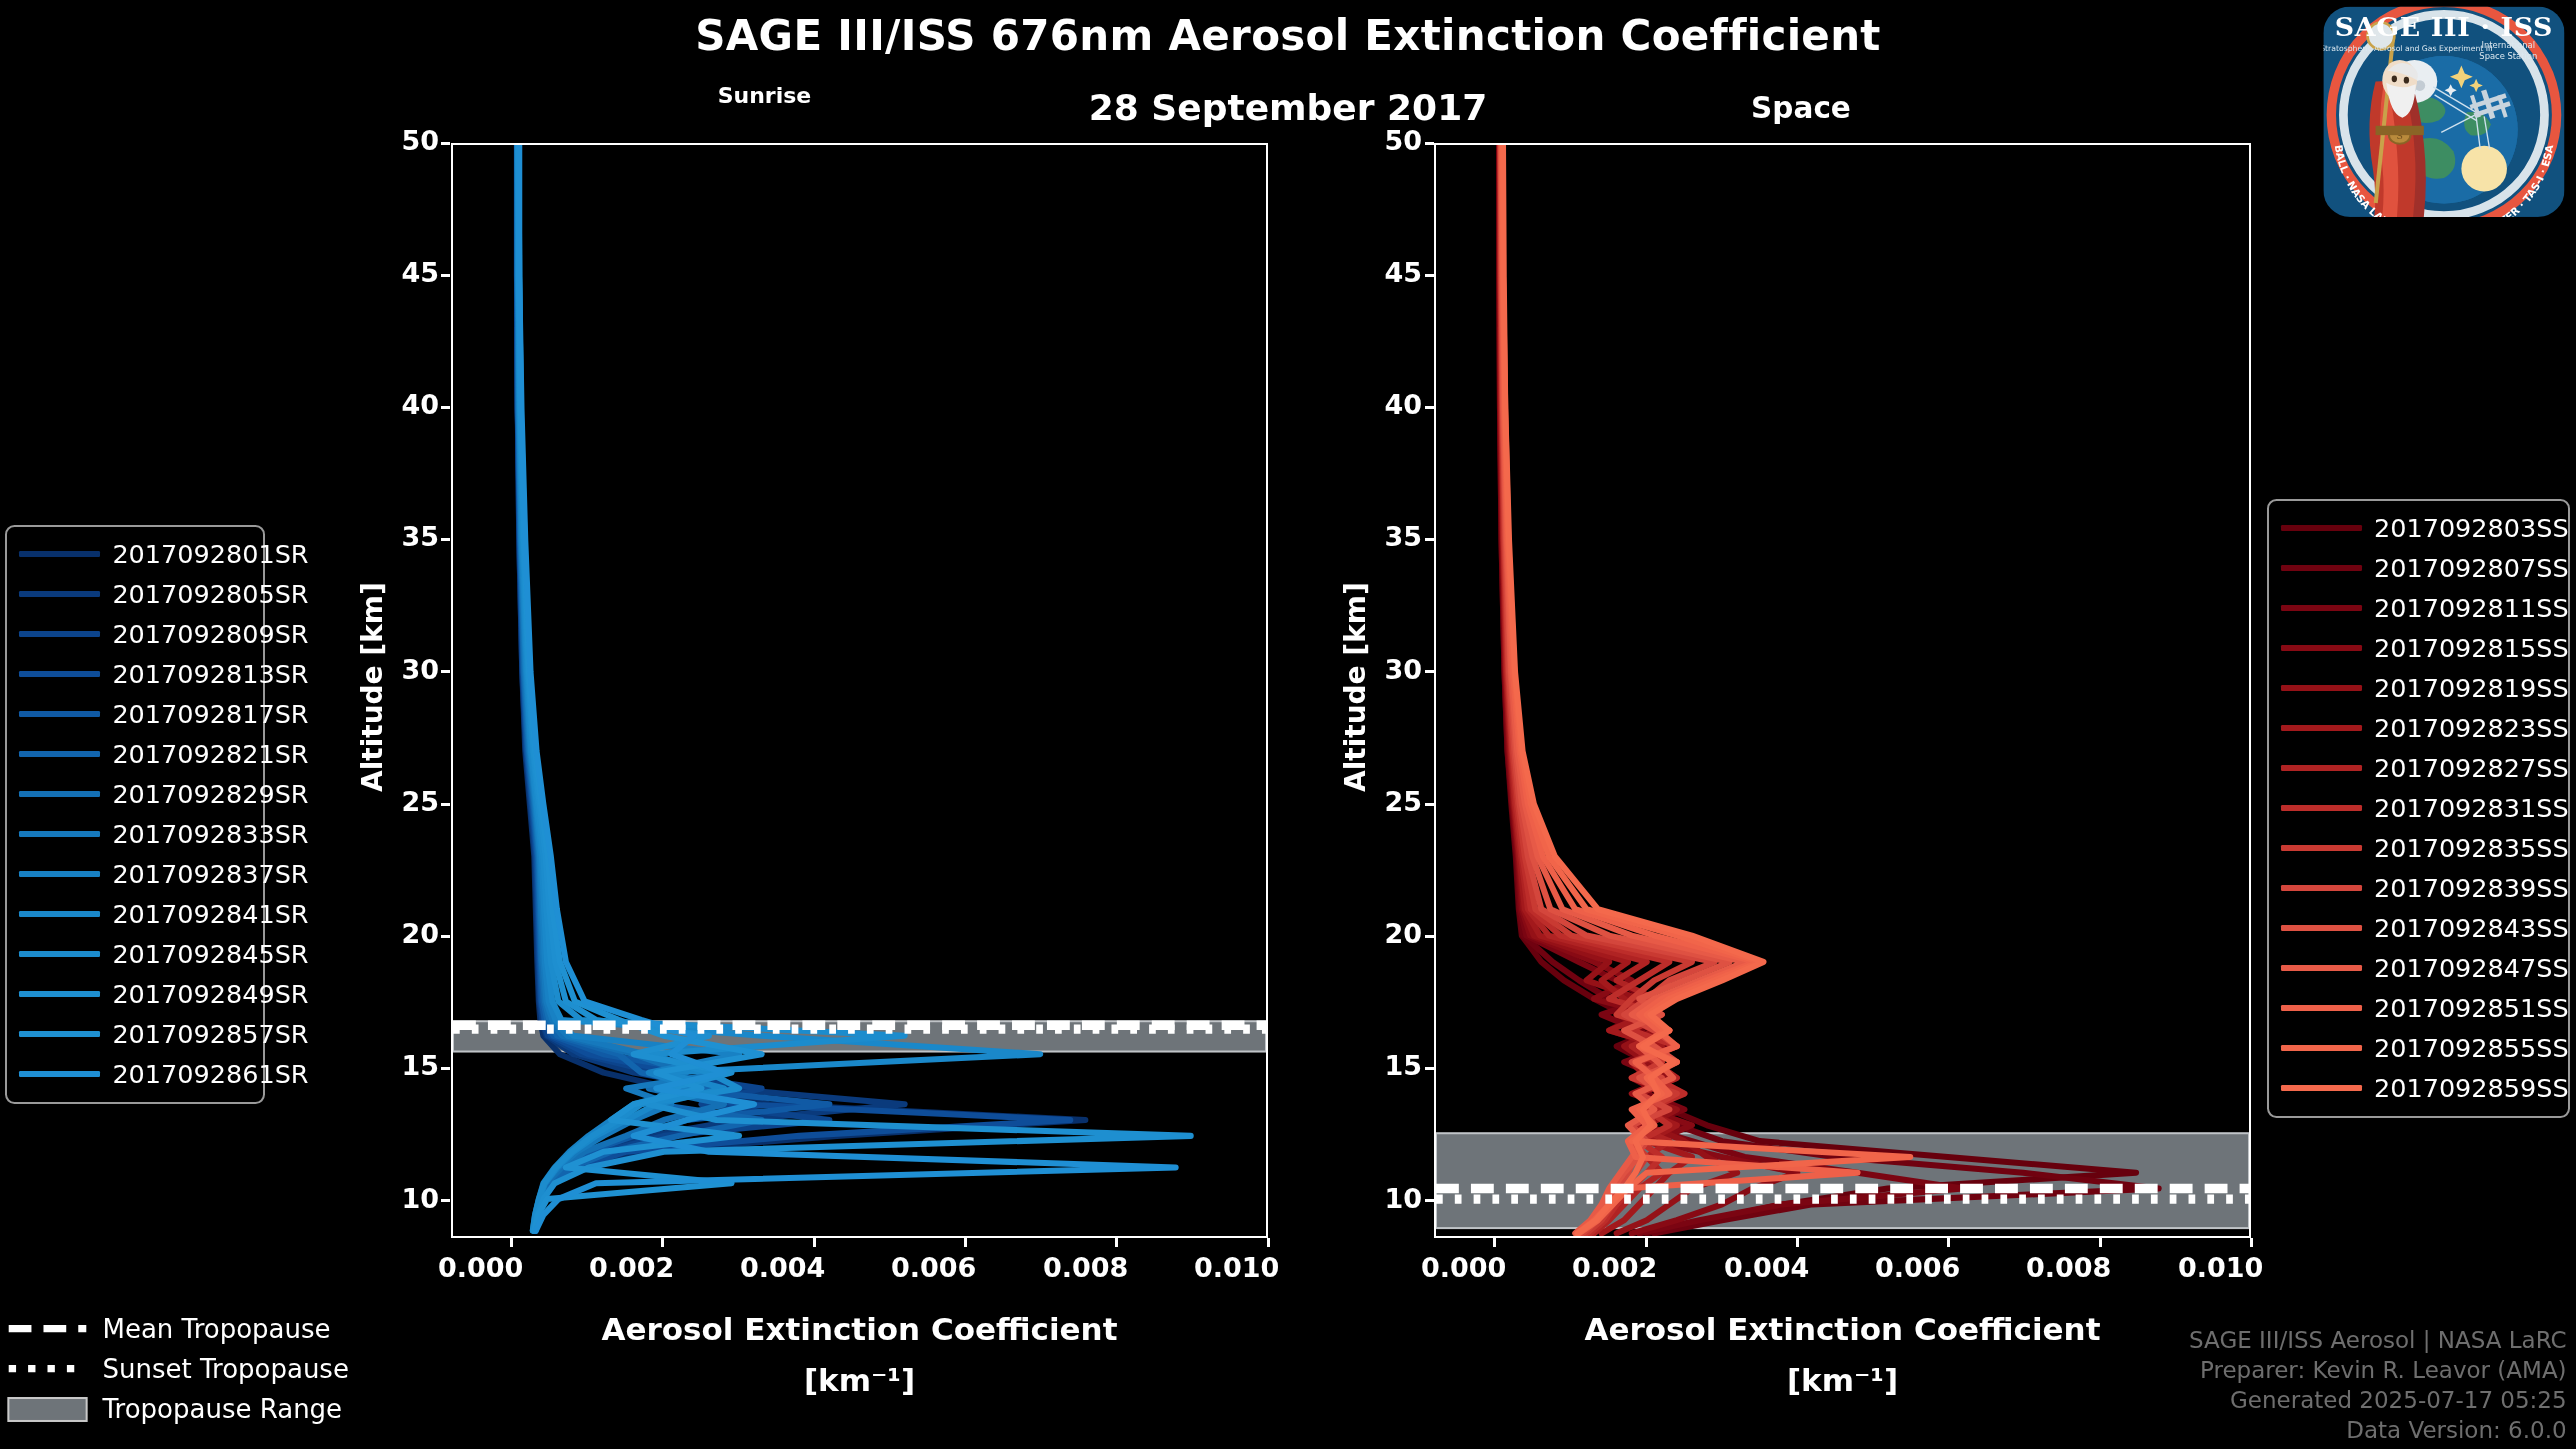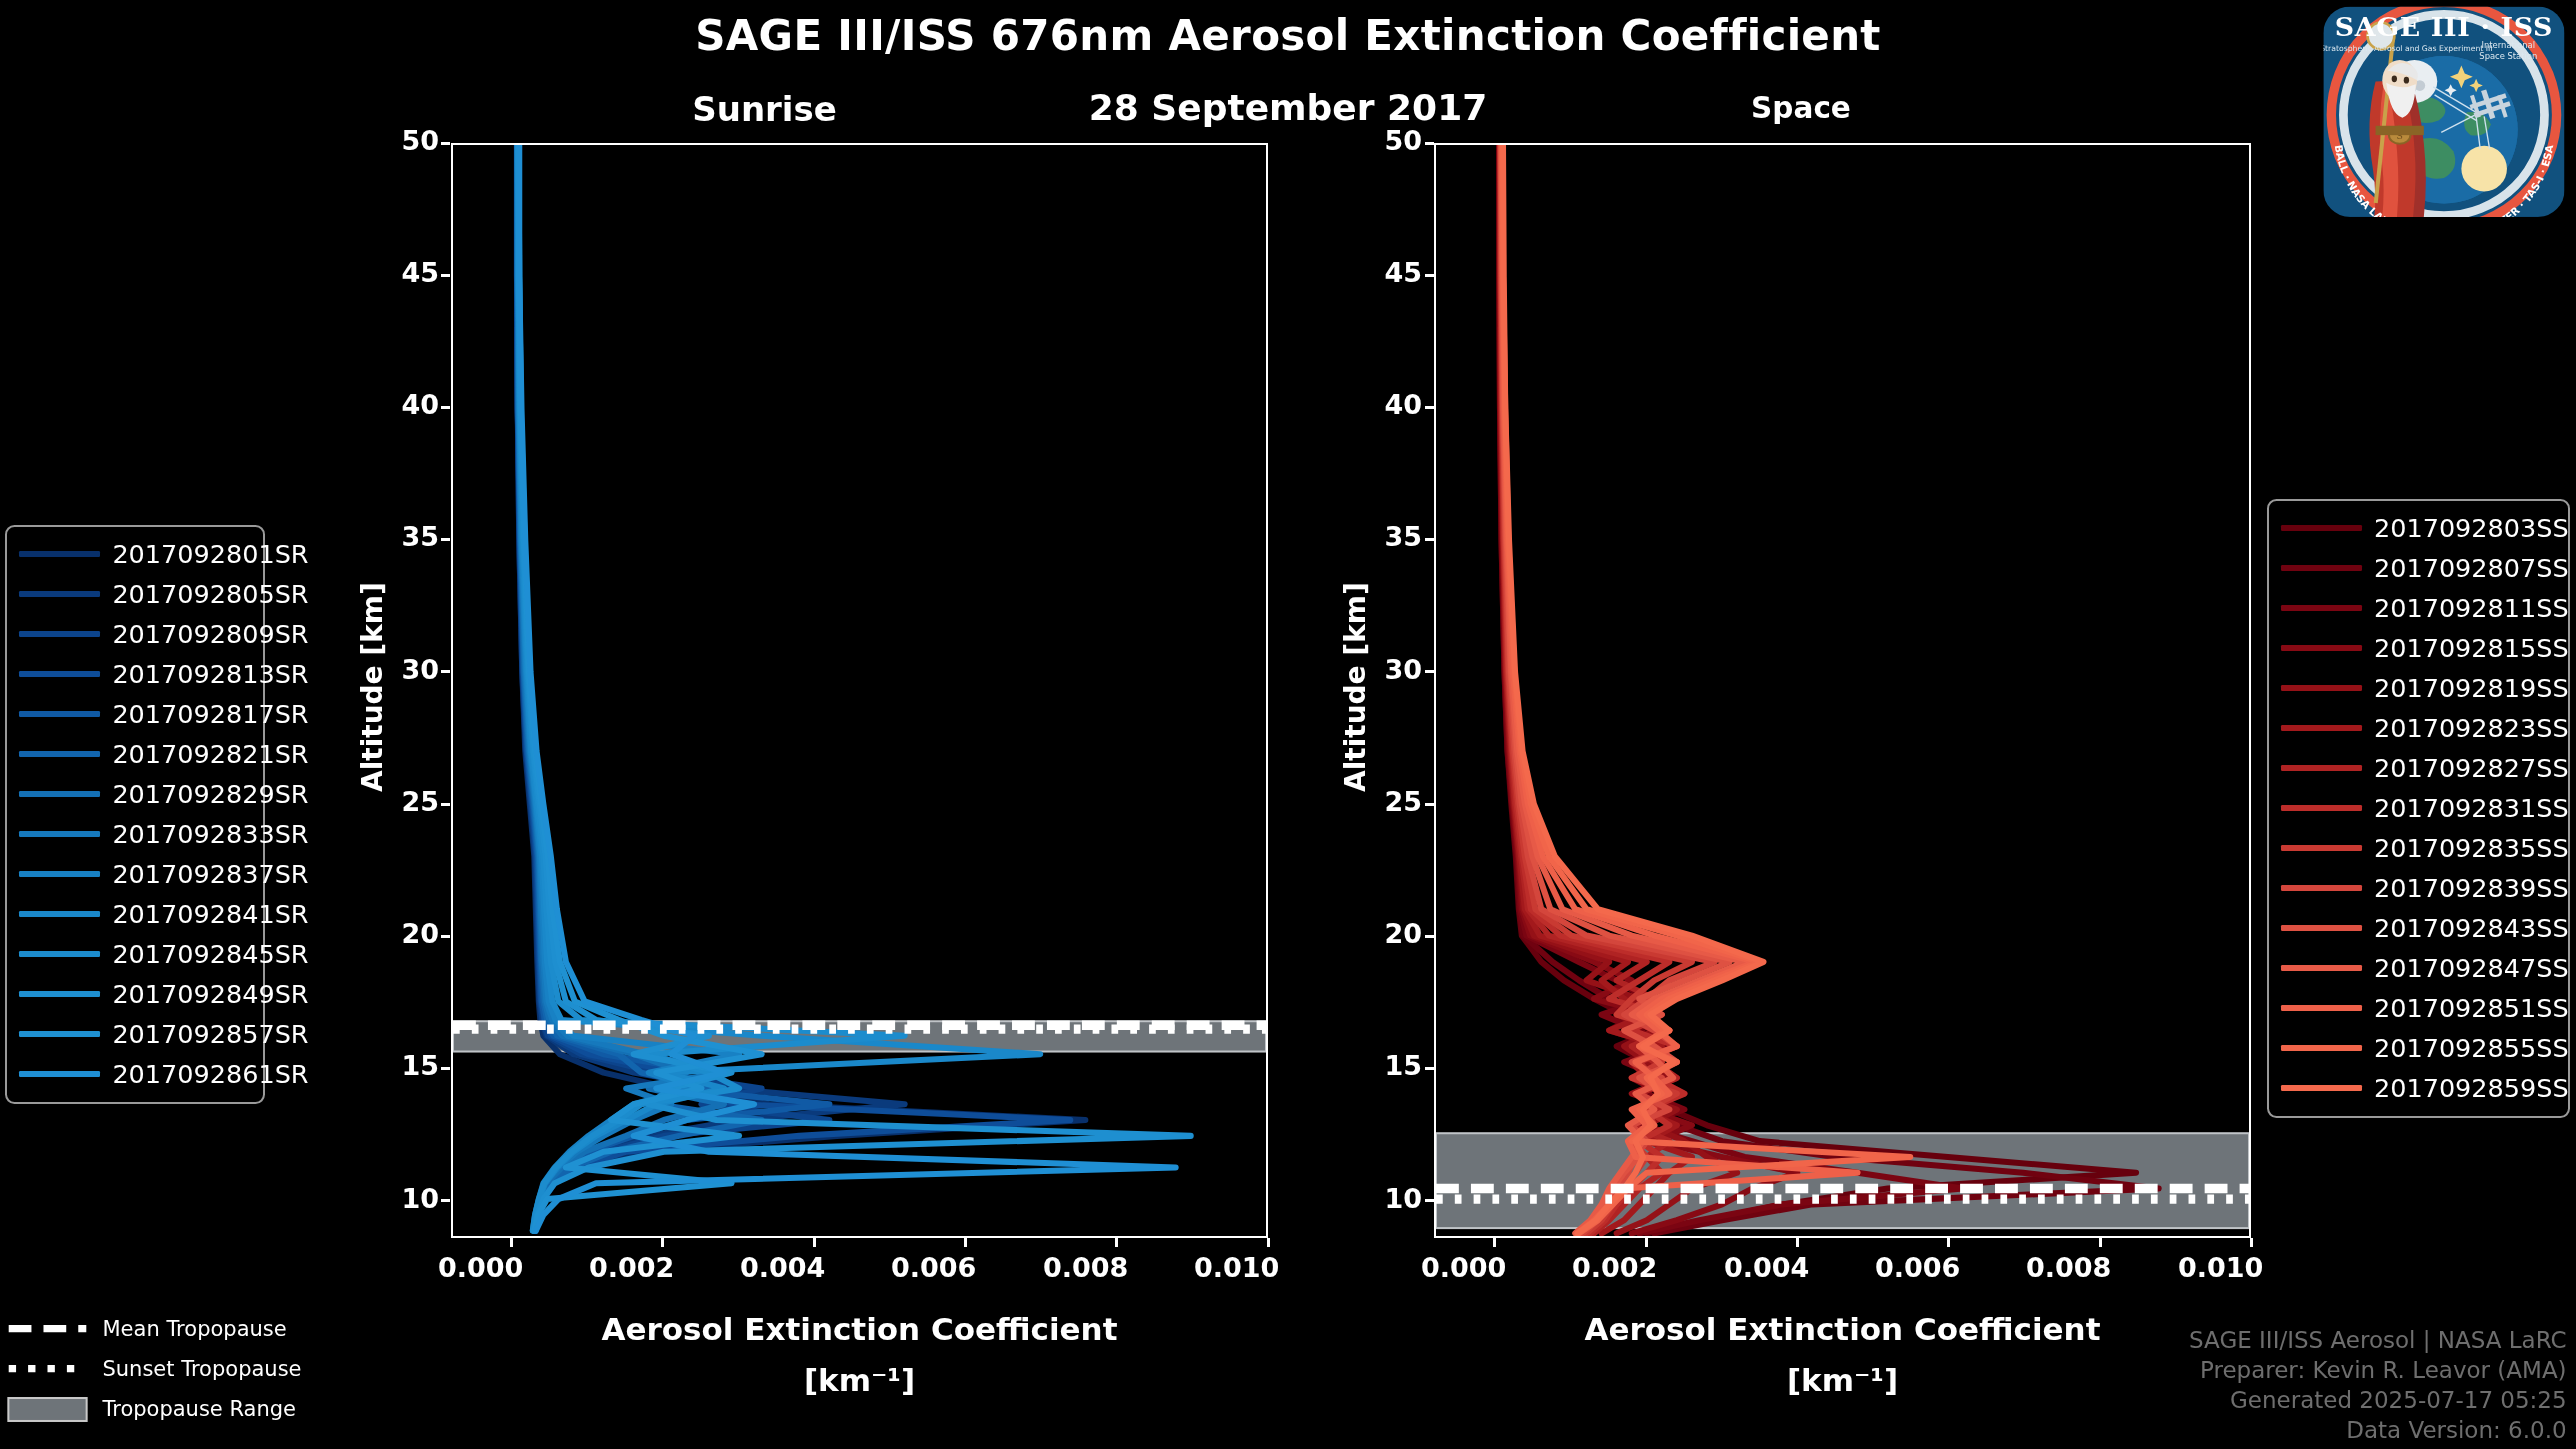--- a/index.html
+++ b/index.html
@@ -3,22 +3,22 @@
 <meta charset="utf-8">
 <style>
   html,body{margin:0;padding:0;background:#000;}
   body{width:2576px;height:1449px;position:relative;overflow:hidden;
        font-family:"DejaVu Sans","Liberation Sans",sans-serif;color:#fff;}
 
   .title{position:absolute;left:0;right:0;top:10.7px;text-align:center;
          font-size:42px;font-weight:bold;letter-spacing:0.3px;}
   .subtitle{position:absolute;left:0;right:0;top:87px;text-align:center;
             font-size:36px;font-weight:bold;}
-  .sr-label{position:absolute;left:684px;top:89px;width:161px;text-align:center;
-            font-size:34px;font-weight:bold;}
+  .sr-label{position:absolute;left:684px;top:83px;width:161px;text-align:center;
+            font-size:22px;font-weight:bold;}
   .ss-label{position:absolute;left:1717px;top:91px;width:168px;text-align:center;
             font-size:29.5px;font-weight:bold;}
 
   .panel{position:absolute;border:2.7px solid #fff;background:#000;box-sizing:border-box;}
   #panel-sr{left:451px;top:143px;width:817px;height:1095px;}
   #panel-ss{left:1434px;top:143px;width:817px;height:1095px;}
 
   .plotclip{position:absolute;inset:0;overflow:hidden;}
   .plotsvg{position:absolute;inset:0;width:100%;height:100%;}
 
@@ -43,21 +43,21 @@
   #legend-sr{left:5.4px;top:525px;width:260px;}
   #legend-ss{left:2267px;top:499px;width:303px;}
   .lrow{display:flex;align-items:center;height:40px;}
   .lswatch{width:81px;height:6px;flex:0 0 81px;margin-right:12px;border-radius:1.3px;}
   .ltext{font-size:25.5px;white-space:nowrap;}
   #legend-ss .lrow{justify-content:flex-start;}
 
   #tropo-legend{position:absolute;left:6.7px;top:1309px;}
   .trow{display:flex;align-items:center;height:40px;}
   .tkey{width:81px;height:17.4px;flex:0 0 81px;margin-right:14.8px;position:relative;}
-  .ttext{font-size:21px;white-space:nowrap;}
+  .ttext{font-size:26px;white-space:nowrap;}
 
   .footer{position:absolute;right:9.4px;bottom:4px;text-align:right;
           font-size:23px;line-height:30px;color:#6e6e6e;}
 
   #logo{position:absolute;left:2275px;top:1.3px;width:299px;height:216px;}
 </style>
 </head>
 <body>
 
 <div class="title">SAGE III/ISS 676nm Aerosol Extinction Coefficient</div>

